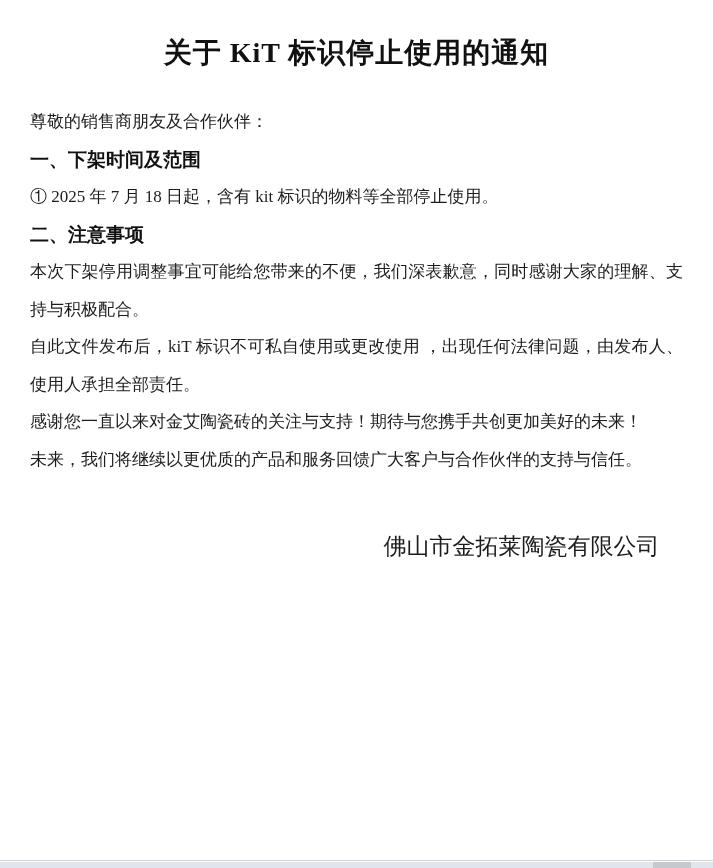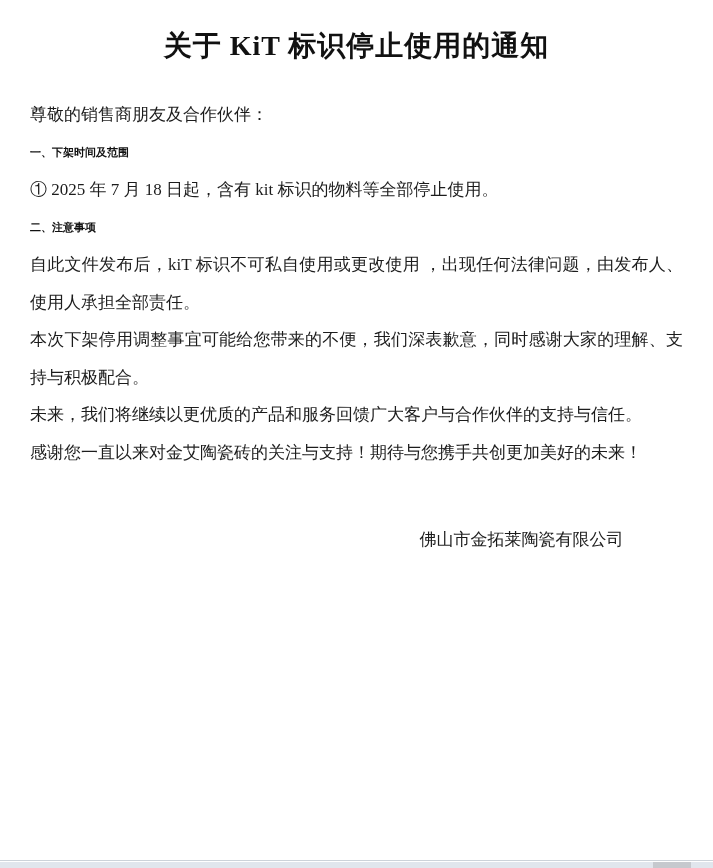--- a/index.html
+++ b/index.html
@@ -3,21 +3,21 @@
 <meta charset="utf-8">
 <style>
   html, body { margin: 0; padding: 0; }
   body {
     width: 713px; height: 868px;
     background: #ffffff;
     position: relative;
     overflow: hidden;
     font-family: "Liberation Serif", "DejaVu Serif", serif;
   }
-  .page { padding: 18px 30px 0 30px; }
+  .page { padding: 25px 30px 0 30px; }
   .title {
     font-size: 28px;
     font-weight: bold;
     text-align: center;
     margin: 8px 0 0 0;
     line-height: 40px;
     color: #111111;
     letter-spacing: 1px;
   }
   .body-text {
@@ -26,27 +26,27 @@
     line-height: 37.5px;
     color: #1c1c1c;
     text-align: justify;
   }
   .para { margin: 0; }
   .indent { text-indent: 2em; }
   .heading {
     font-weight: bold;
     color: #111111;
     font-family: "Liberation Sans", "DejaVu Sans", sans-serif;
-    font-size: 11px;
+    font-size: 19px;
   }
   .signature {
     margin-top: 50px;
     margin-left: 330px;
     text-align: center;
-    font-size: 17px;
+    font-size: 23px;
     line-height: 37.5px;
     color: #1c1c1c;
   }
   .sig-line { margin: 0; }
   .footer-divider {
     position: absolute;
     left: 0; right: 0; bottom: 7px;
     height: 1px;
   }
   .footer-bar {
@@ -66,24 +66,24 @@
 <div class="page">
   <h1 class="title">关于 KiT 标识停止使用的通知</h1>
 
   <div class="body-text">
     <p class="para">尊敬的销售商朋友及合作伙伴：</p>
 
     <p class="para heading">一、下架时间及范围</p>
     <p class="para">① 2025 年 7 月 18 日起，含有 kit 标识的物料等全部停止使用。</p>
 
     <p class="para heading">二、注意事项</p>
+    <p class="para">本次下架停用调整事宜可能给您带来的不便，我们深表歉意，同时感谢大家的理解、支持与积极配合。</p>
     <p class="para">自此文件发布后，kiT 标识不可私自使用或更改使用 ，出现任何法律问题，由发布人、使用人承担全部责任。</p>
-    <p class="para">本次下架停用调整事宜可能给您带来的不便，我们深表歉意，同时感谢大家的理解、支持与积极配合。</p>
+    <p class="para">感谢您一直以来对金艾陶瓷砖的关注与支持！期待与您携手共创更加美好的未来！</p>
     <p class="para">未来，我们将继续以更优质的产品和服务回馈广大客户与合作伙伴的支持与信任。</p>
-    <p class="para">感谢您一直以来对金艾陶瓷砖的关注与支持！期待与您携手共创更加美好的未来！</p>
   </div>
 
   <div class="signature">
     <p class="sig-line">佛山市金拓莱陶瓷有限公司</p>
   </div>
 </div>
 
 <div class="footer-divider" style="background: rgb(204, 210, 217);"></div>
 <div class="footer-bar" style="background: rgb(225, 230, 237);">
   <div class="footer-thumb" style="background: rgb(198, 201, 206);"></div>

